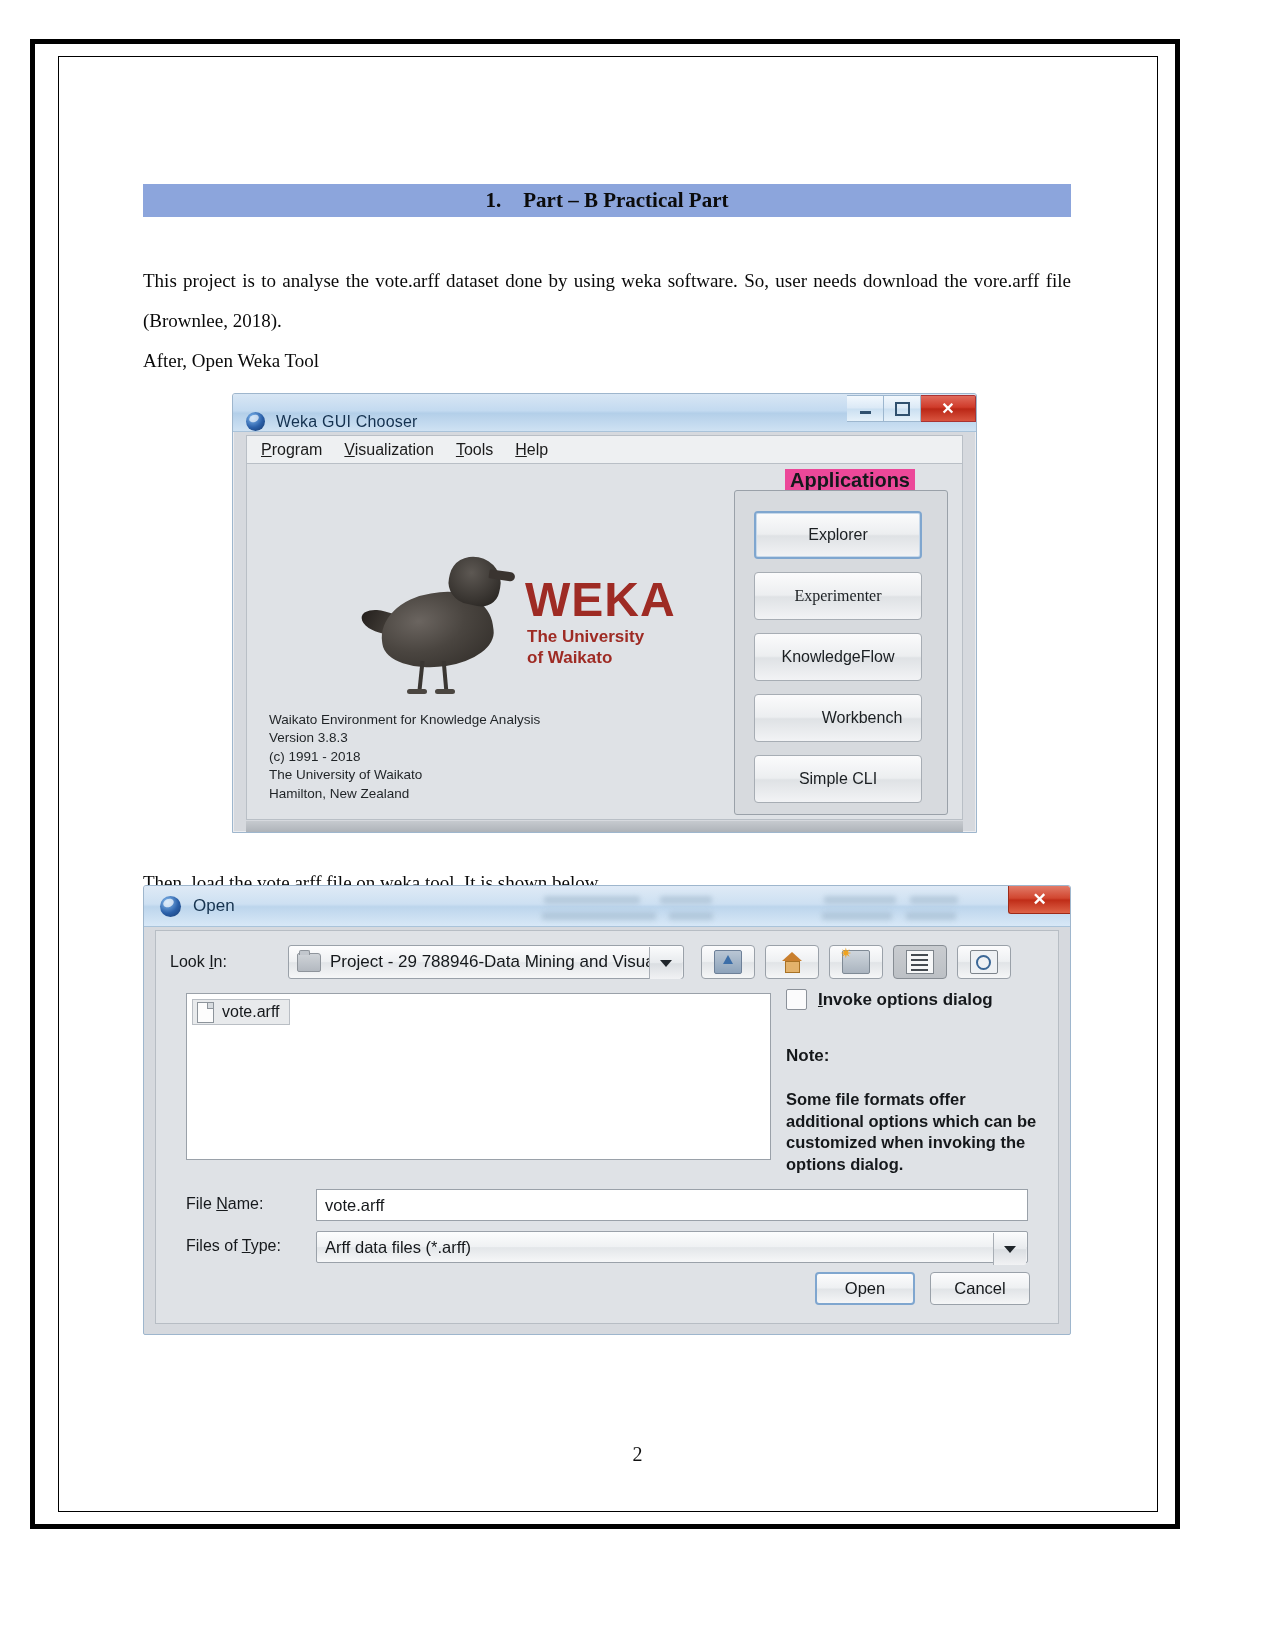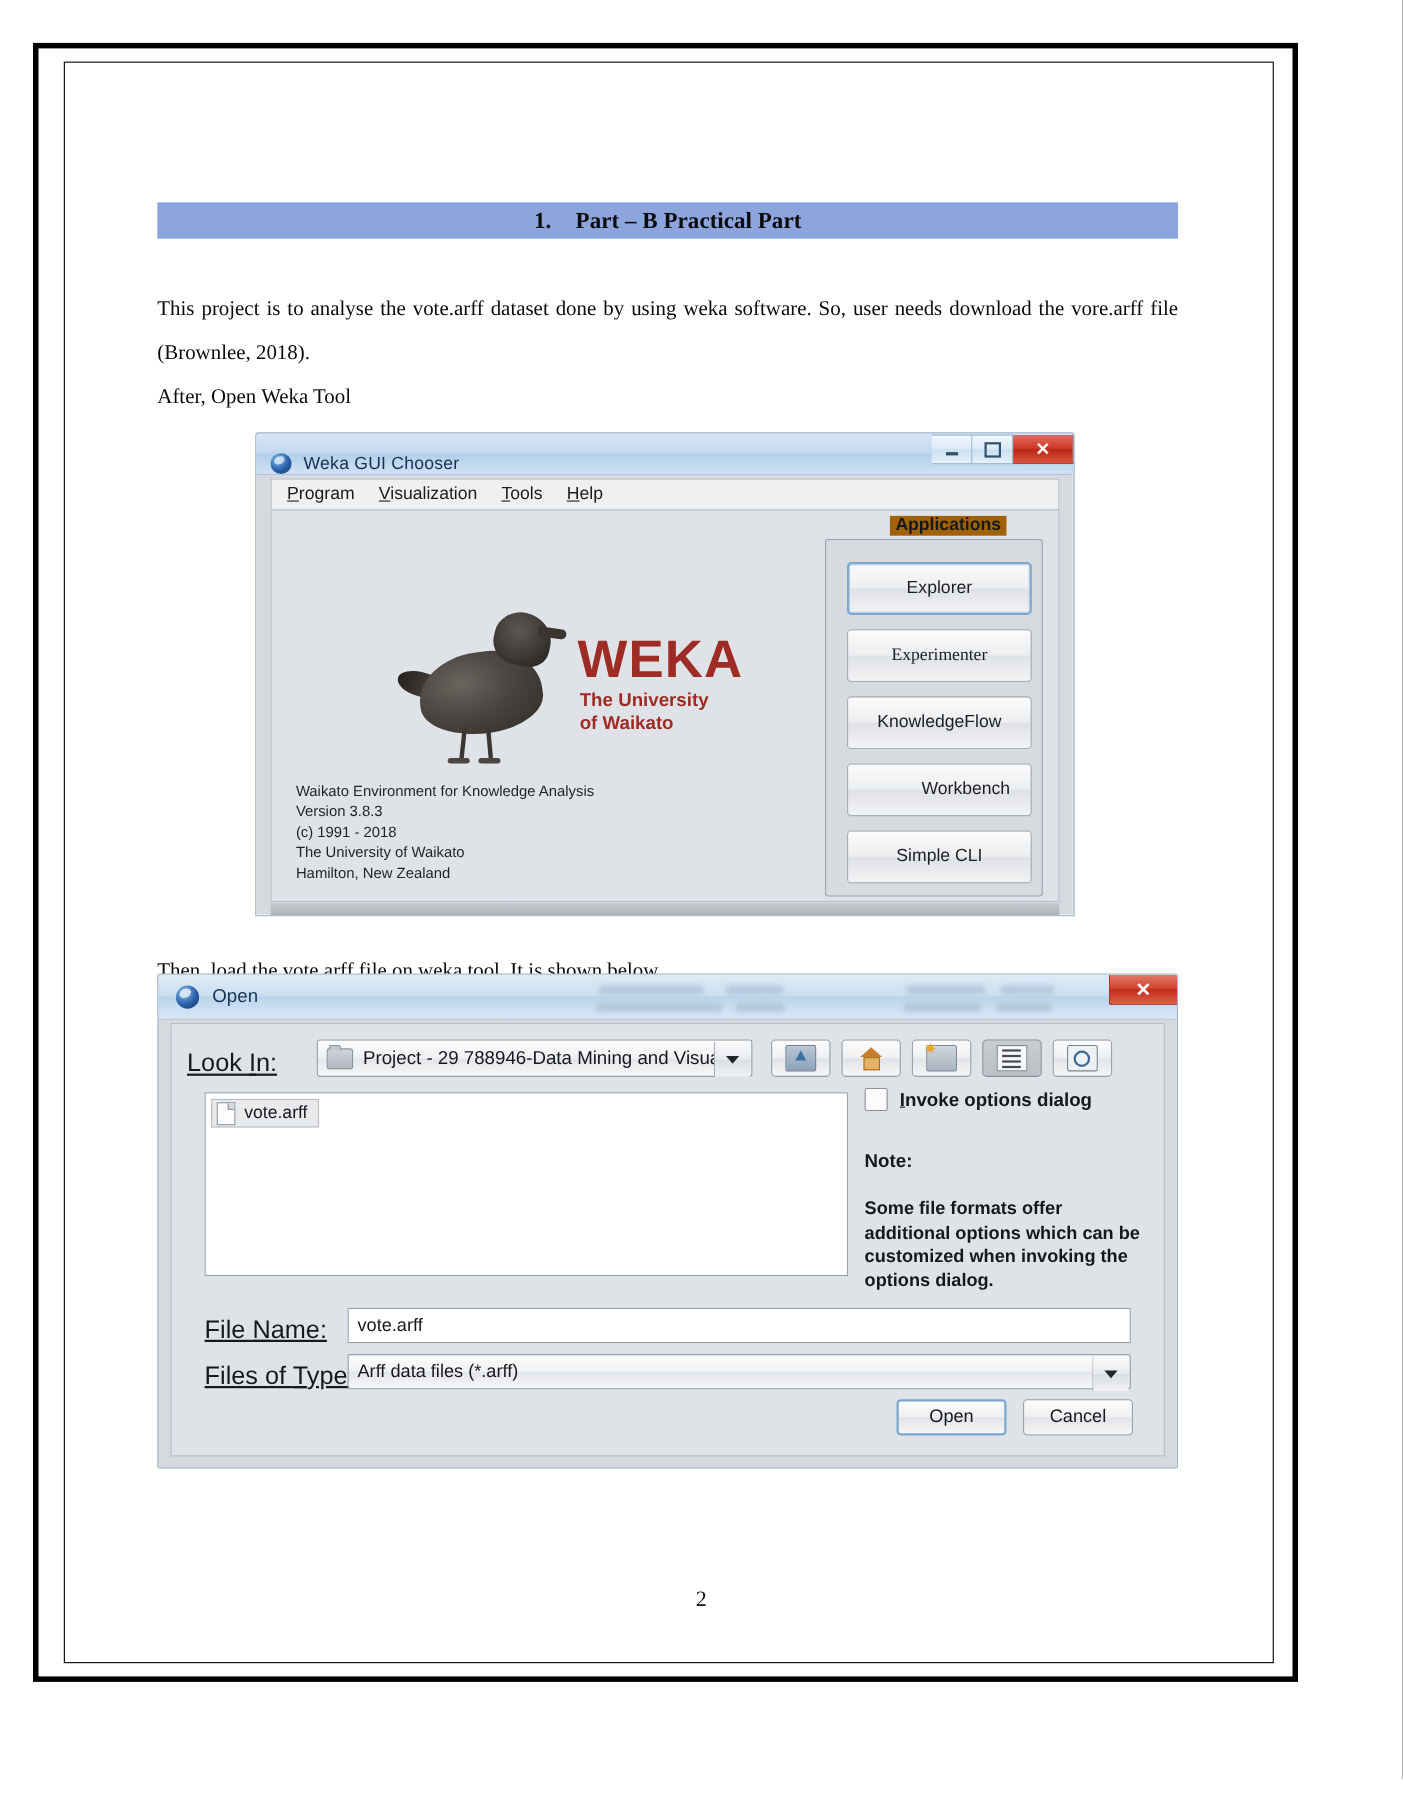--- a/index.html
+++ b/index.html
@@ -145,28 +145,28 @@
     font-family:"Liberation Sans",sans-serif;font-weight:bold;
     font-size:17px;color:#9e2b24;line-height:21px;
   }
   .weka-version{
     position:absolute;left:22px;bottom:16px;
     font-family:"Liberation Sans",sans-serif;font-size:13.5px;
     color:#1f2326;line-height:18.5px;
   }
   
   .apps-panel{
-    position:absolute;right:14px;top:26px;width:198px;height:325px;
+    position:absolute;right:14px;top:26px;width:214px;height:325px;
     background:#d7dade;border:1px solid #9aa1a9;border-radius:3px;
     box-sizing:border-box;
   }
   .apps-legend{
     position:absolute;right:47px;top:5px;
-    font-family:"Liberation Sans",sans-serif;font-weight:bold;font-size:16px;
-    color:#15191c;background:#a16207;padding:0 5px;
+    font-family:"Liberation Sans",sans-serif;font-weight:bold;font-size:20px;
+    color:#15191c;background:#ec4899;padding:0 5px;
   }
   .app-btn{
     position:absolute;left:19px;width:168px;height:48px;
     background:linear-gradient(to bottom,#fbfbfc 0%,#eceef0 48%,#dfe2e5 52%,#f2f3f5 100%);
     border:1px solid #a7adb4;border-radius:4px;
     display:flex;align-items:center;justify-content:center;
     font-family:"Liberation Sans",sans-serif;font-size:16px;color:#1b1f22;
     box-sizing:border-box;
   }
   .app-btn.focused{border:2px solid #7fa6cf;box-shadow:0 0 0 1px #c6d8ea inset;}
@@ -219,21 +219,21 @@
     display:flex;align-items:center;justify-content:center;
     color:#fff;font-family:"Liberation Sans",sans-serif;font-size:17px;font-weight:bold;
     box-sizing:border-box;
   }
   .open-body{
     position:absolute;left:11px;top:44px;right:11px;bottom:10px;
     background:#dfe2e6;border:1px solid #b7bdc4;box-sizing:border-box;
   }
   .lookin-row{position:absolute;left:14px;top:14px;right:14px;height:36px;}
   .lbl{
-    font-family:"Liberation Sans",sans-serif;font-size:23px;color:#16191c;text-decoration:underline;
+    font-family:"Liberation Sans",sans-serif;font-size:16px;color:#16191c;
   }
   .lbl u{text-decoration:underline;}
   .lookin-label{position:absolute;left:0;top:8px;}
   .lookin-combo{
     position:absolute;left:118px;top:0;width:396px;height:34px;
     background:linear-gradient(to bottom,#fdfdfe,#eef0f2 50%,#e2e5e8 52%,#f6f7f8);
     border:1px solid #9aa1a9;border-radius:3px;box-sizing:border-box;
     display:flex;align-items:center;
   }
   .folder-ico{

